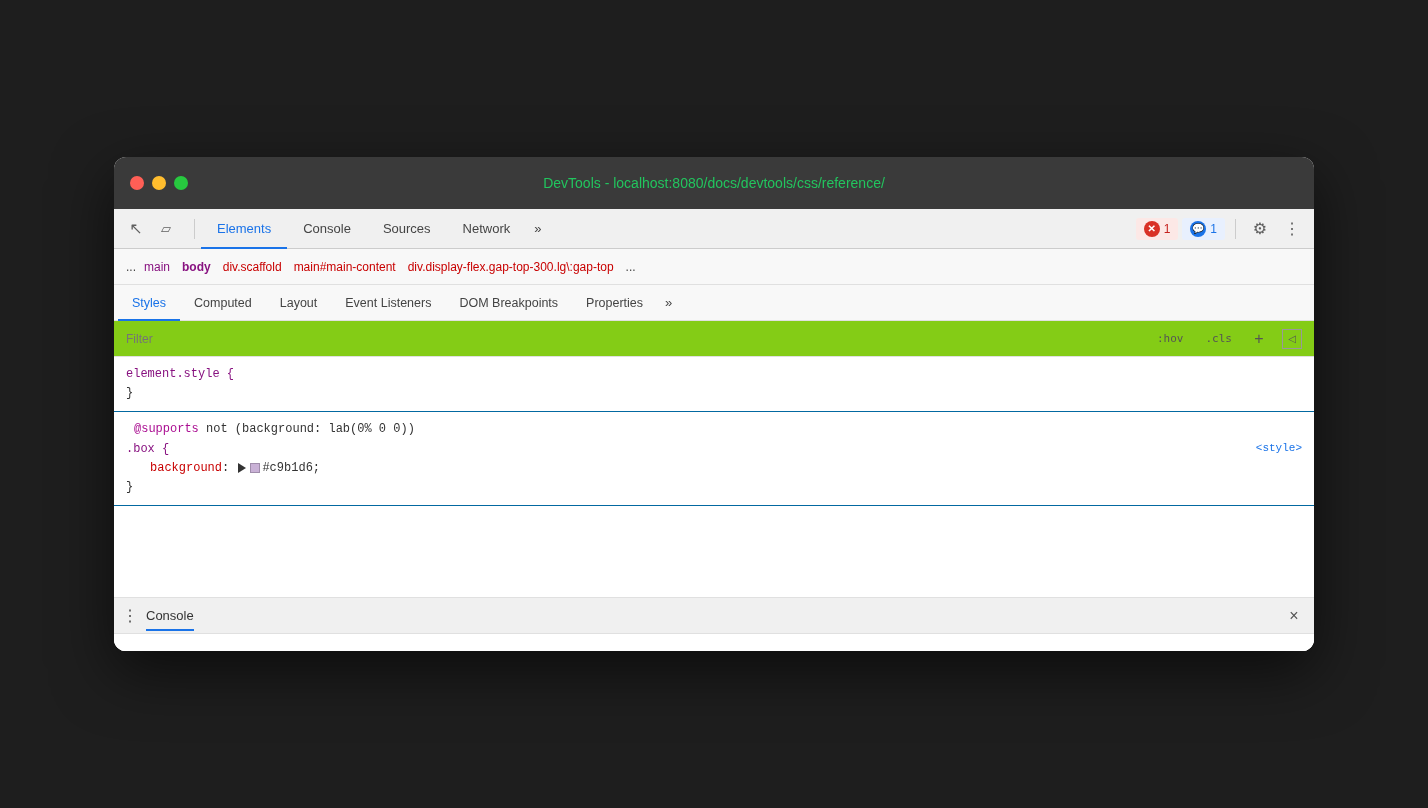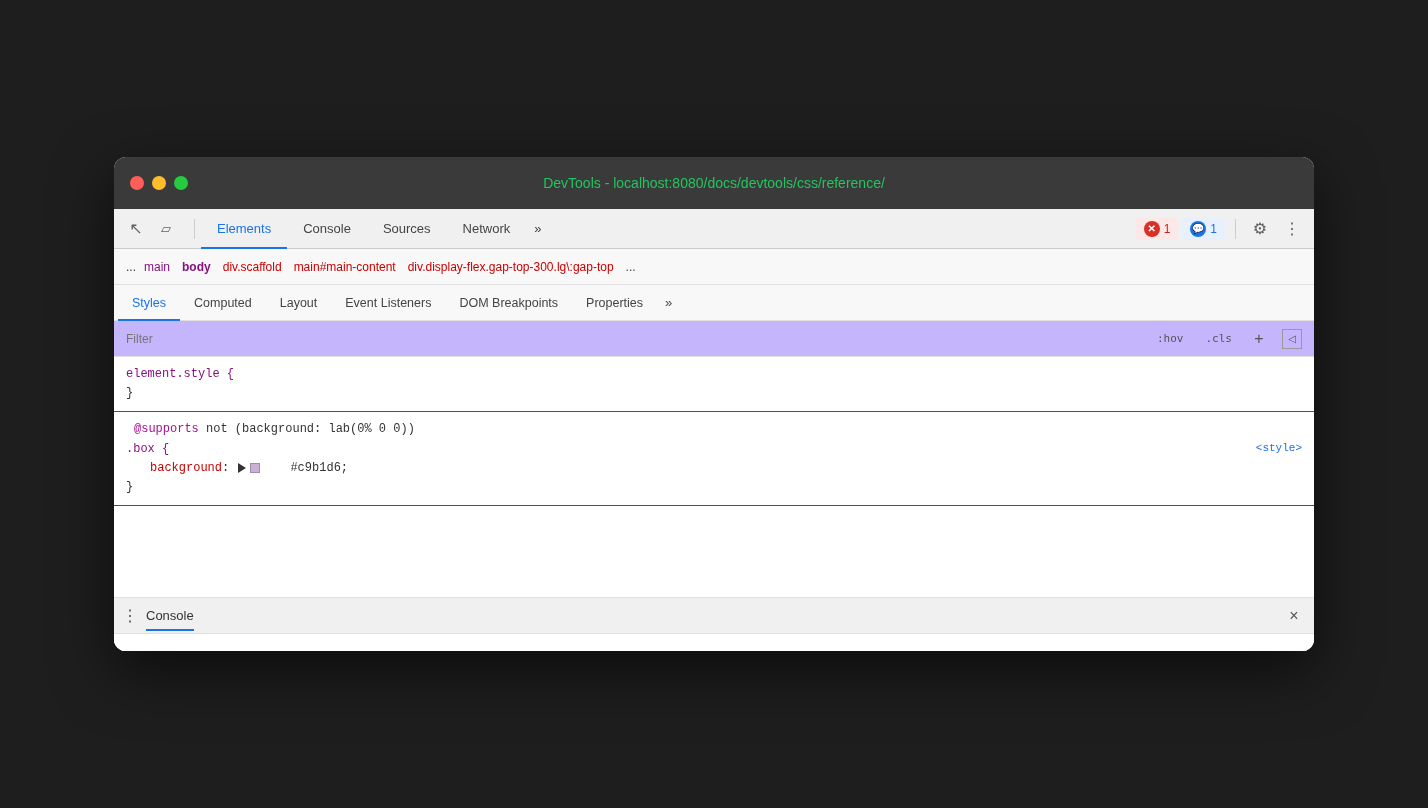--- a/index.html
+++ b/index.html
@@ -240,21 +240,21 @@
       height: 36px;
       display: flex;
       align-items: center;
       cursor: pointer;
       color: #444;
       font-size: 13px;
     }
 
     
     .filter-bar {
-      background: #c4b5fd;
+      background: #84cc16;
       border-bottom: 1px solid #e0e0e0;
       display: flex;
       align-items: center;
       height: 36px;
       padding: 0 12px;
     }
     .filter-input {
       flex: 1;
       border: none;
       outline: none;
@@ -308,21 +308,21 @@
     .css-rule {
       padding: 8px 12px;
       border-bottom: 1px solid #0369a1;
       line-height: 1.6;
     }
     .css-selector { color: #881280; }
     .css-at-rule { color: #aa0d91; font-style: normal; padding-left: 8px; }
     .css-at-args { color: #333; }
     .css-brace { color: #333; }
     .css-prop { color: #c80000; }
-    .css-val { color: #333; margin-left: 28px; }
+    .css-val { color: #333; }
     .css-rule-source {
       float: right;
       color: #1a73e8;
       font-size: 11px;
       cursor: pointer;
     }
     .color-swatch-btn {
       display: inline-block;
       width: 10px;
       height: 10px;

